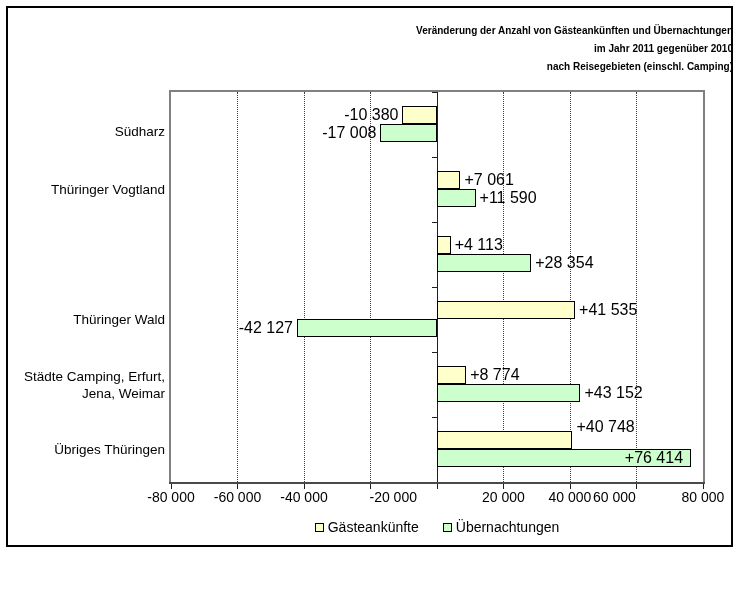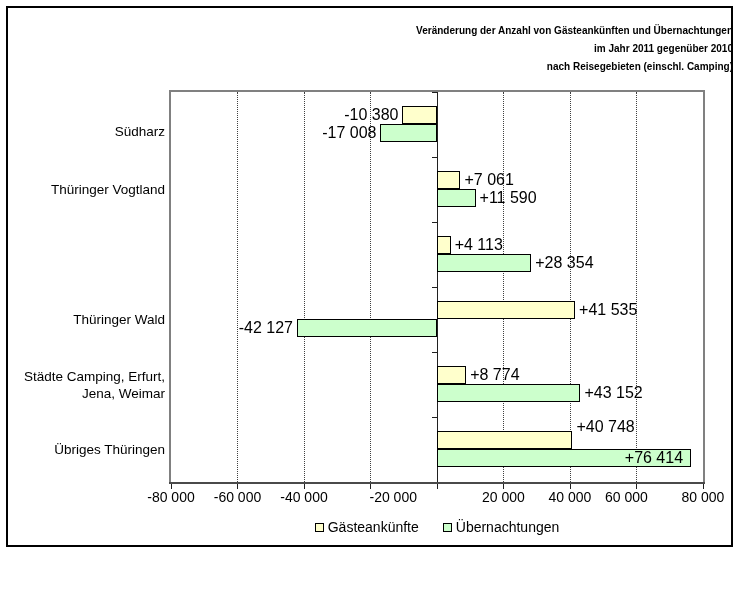--- a/index.html
+++ b/index.html
@@ -52,21 +52,21 @@
       <div class="ticklabel" style="left: 325.5px; top: 489px; width: 90px; padding-left: 44px;">-20 000</div>
       <div class="tick" style="left: 436.5px; top: 484px; height: 5px;"></div>
       <div class="gridline" style="left: 503px; top: 92px; height: 390px;"></div>
       <div class="tick" style="left: 503px; top: 484px; height: 5px;"></div>
       <div class="ticklabel" style="left: 458.5px; top: 489px; width: 90px;">20 000</div>
       <div class="gridline" style="left: 569.5px; top: 92px; height: 390px;"></div>
       <div class="tick" style="left: 569.5px; top: 484px; height: 5px;"></div>
       <div class="ticklabel" style="left: 525px; top: 489px; width: 90px;">40 000</div>
       <div class="gridline" style="left: 636px; top: 92px; height: 390px;"></div>
       <div class="tick" style="left: 636px; top: 484px; height: 5px;"></div>
-      <div class="ticklabel" style="left: 580px; top: 489px; width: 93px;">60 000</div>
+      <div class="ticklabel" style="left: 568px; top: 489px; width: 93px;">60 000</div>
       <div class="tick" style="left: 702.5px; top: 484px; height: 5px;"></div>
       <div class="ticklabel" style="left: 658px; top: 489px; width: 90px;">80 000</div>
       <div class="zeroaxis" style="left: 436.5px; top: 92px; height: 390px;"></div>
       <div class="cattick" style="left: 432px; top: 91.5px; width: 5px;"></div>
       <div class="cattick" style="left: 432px; top: 156.5px; width: 5px;"></div>
       <div class="cattick" style="left: 432px; top: 221.5px; width: 5px;"></div>
       <div class="cattick" style="left: 432px; top: 286.5px; width: 5px;"></div>
       <div class="cattick" style="left: 432px; top: 351.5px; width: 5px;"></div>
       <div class="cattick" style="left: 432px; top: 416.5px; width: 5px;"></div>
       <div class="cattick" style="left: 432px; top: 481.5px; width: 5px;"></div>

